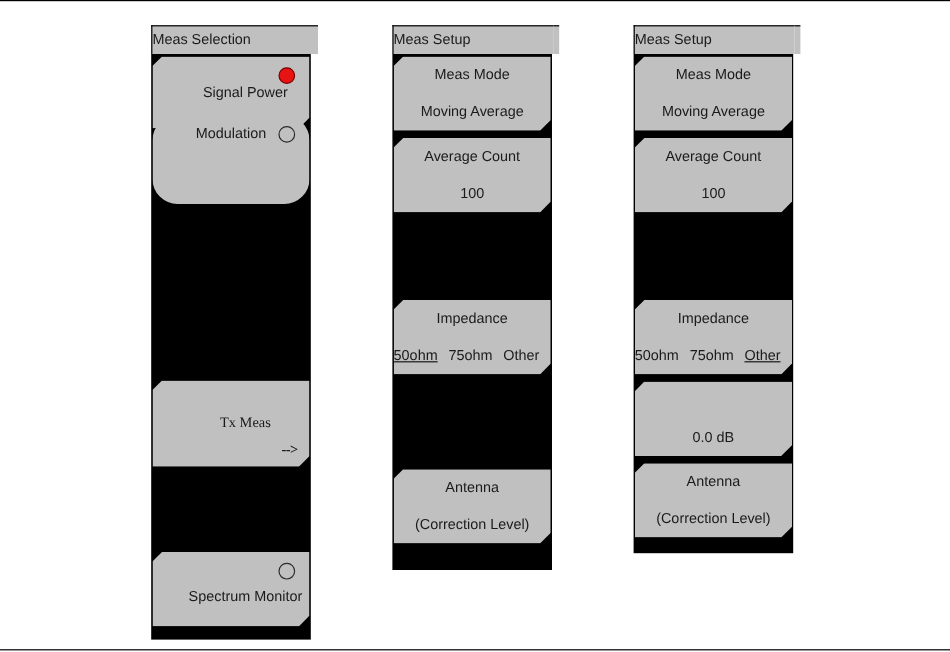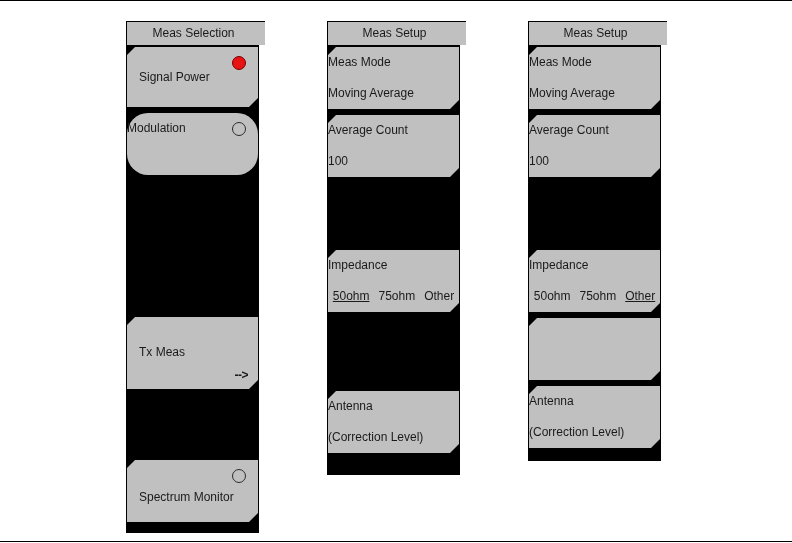--- a/index.html
+++ b/index.html
@@ -28,21 +28,21 @@
   .panel {
     position: absolute;
     background: #000000;
   }
   .panel-title {
     position: absolute;
     background: #c0c0c0;
     color: #1a1a1a;
     font-size: 12px;
     line-height: 22px;
-    text-align: center;
+    text-align: left;
     border-top: 1px solid #000;
     border-left: 1px solid #000;
   }
   .title-stub {
     position: absolute;
     background: #c0c0c0;
     border-top: 1px solid #000;
   }
 
   
@@ -59,21 +59,21 @@
       100% calc(100% - 9px),
       calc(100% - 9px) 100%,
       0 100%,
       0 8px
     );
   }
   .key .line {
     position: absolute;
     left: 0;
     width: 100%;
-    text-align: left;
+    text-align: center;
     white-space: nowrap;
   }
   .key .line1 { top: 8px; }
   .key .line2 { bottom: 9px; }
   .key.single .line1 { top: 50%; transform: translateY(-50%); margin-left: 12px; }
 
   
   .led {
     position: absolute;
     width: 12px;
@@ -100,21 +100,20 @@
     color: #1a1a1a;
   }
 
   
   .choice-row {
     position: absolute;
     left: 0;
     width: 100%;
     bottom: 9px;
     display: flex;
-    justify-content: center;
     align-items: baseline;
     gap: 9px;
     white-space: nowrap;
   }
   .choice {
     font-size: 12px;
     color: #1a1a1a;
   }
   .choice.selected {
     text-decoration: underline;
@@ -129,26 +128,26 @@
 <div class="panel" style="left:126px; top:45px; width:133px; height:488px;"></div>
 
 <div class="panel-title" style="left:126px; top:21px; width:133px; height:23px;">Meas Selection</div>
 <div class="title-stub" style="left:260px; top:21px; width:5px; height:23px;"></div>
 
 <div class="key single" style="left:127px; top:47px; width:131px; height:60px;">
   <span class="line line1">Signal Power</span>
   <span class="led on" style="right:12px; top:9px;"></span>
 </div>
 
-<div class="key" style="left:127px; top:113px; width:131px; height:62px;border-radius:21px;">
+<div class="key" style="left:127px; top:96px; width:131px; height:74px;border-radius:21px;">
   <span class="line line1" style="padding-right:18px;">Modulation</span>
   <span class="led off" style="right:12px; top:9px;"></span>
 </div>
 
-<div class="key single" style="left:127px; top:317px; width:131px; height:72px;">
+<div class="key single" style="left:127px; top:317px; width:131px; height:72px;font-family:Liberation Serif, serif;">
   <span class="line line1" style="top:28px; transform:none;">Tx Meas</span>
   <span class="submenu-marker">--&gt;</span>
 </div>
 
 <div class="key single" style="left:127px; top:460px; width:131px; height:62px;">
   <span class="line line1" style="top:30px; transform:none;">Spectrum Monitor</span>
   <span class="led off" style="right:12px; top:9px;"></span>
 </div>
 
 <div class="panel" style="left:327px; top:45px; width:133px; height:430px;"></div>
@@ -198,18 +197,19 @@
 <div class="key" style="left:529px; top:250px; width:131px; height:62px;">
   <span class="line line1">Impedance</span>
   <span class="choice-row">
     <span class="choice">50ohm</span>
     <span class="choice">75ohm</span>
     <span class="choice selected">Other</span>
   </span>
 </div>
 
 <div class="key" style="left:529px; top:318px; width:131px; height:62px;">
+  <span class="line line2">0.0 dB</span>
 </div>
 
 <div class="key" style="left:529px; top:386px; width:131px; height:62px;">
   <span class="line line1">Antenna</span>
   <span class="line line2">(Correction Level)</span>
 </div>
 
 </body></html>

